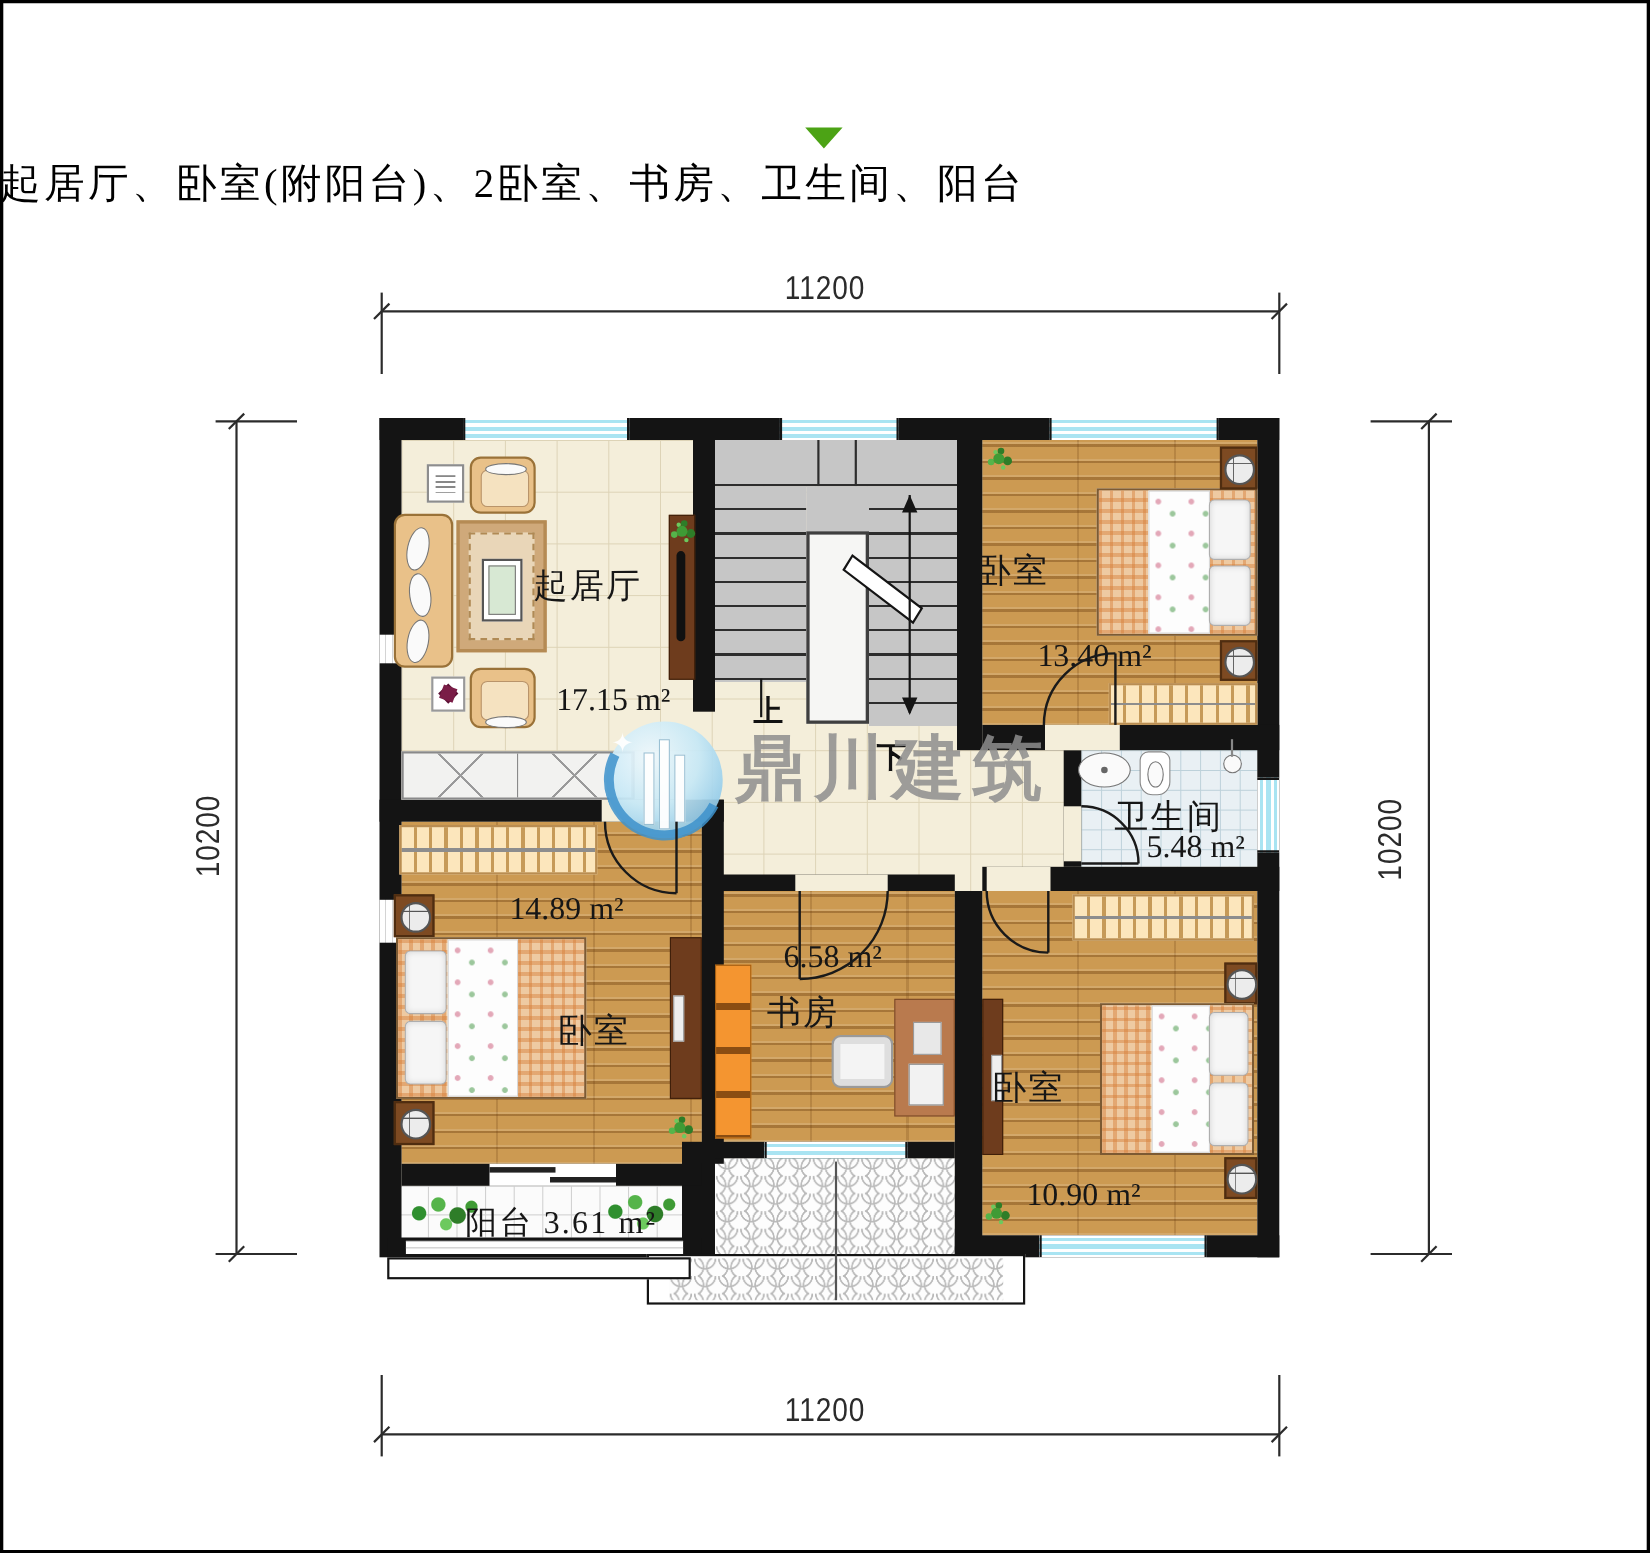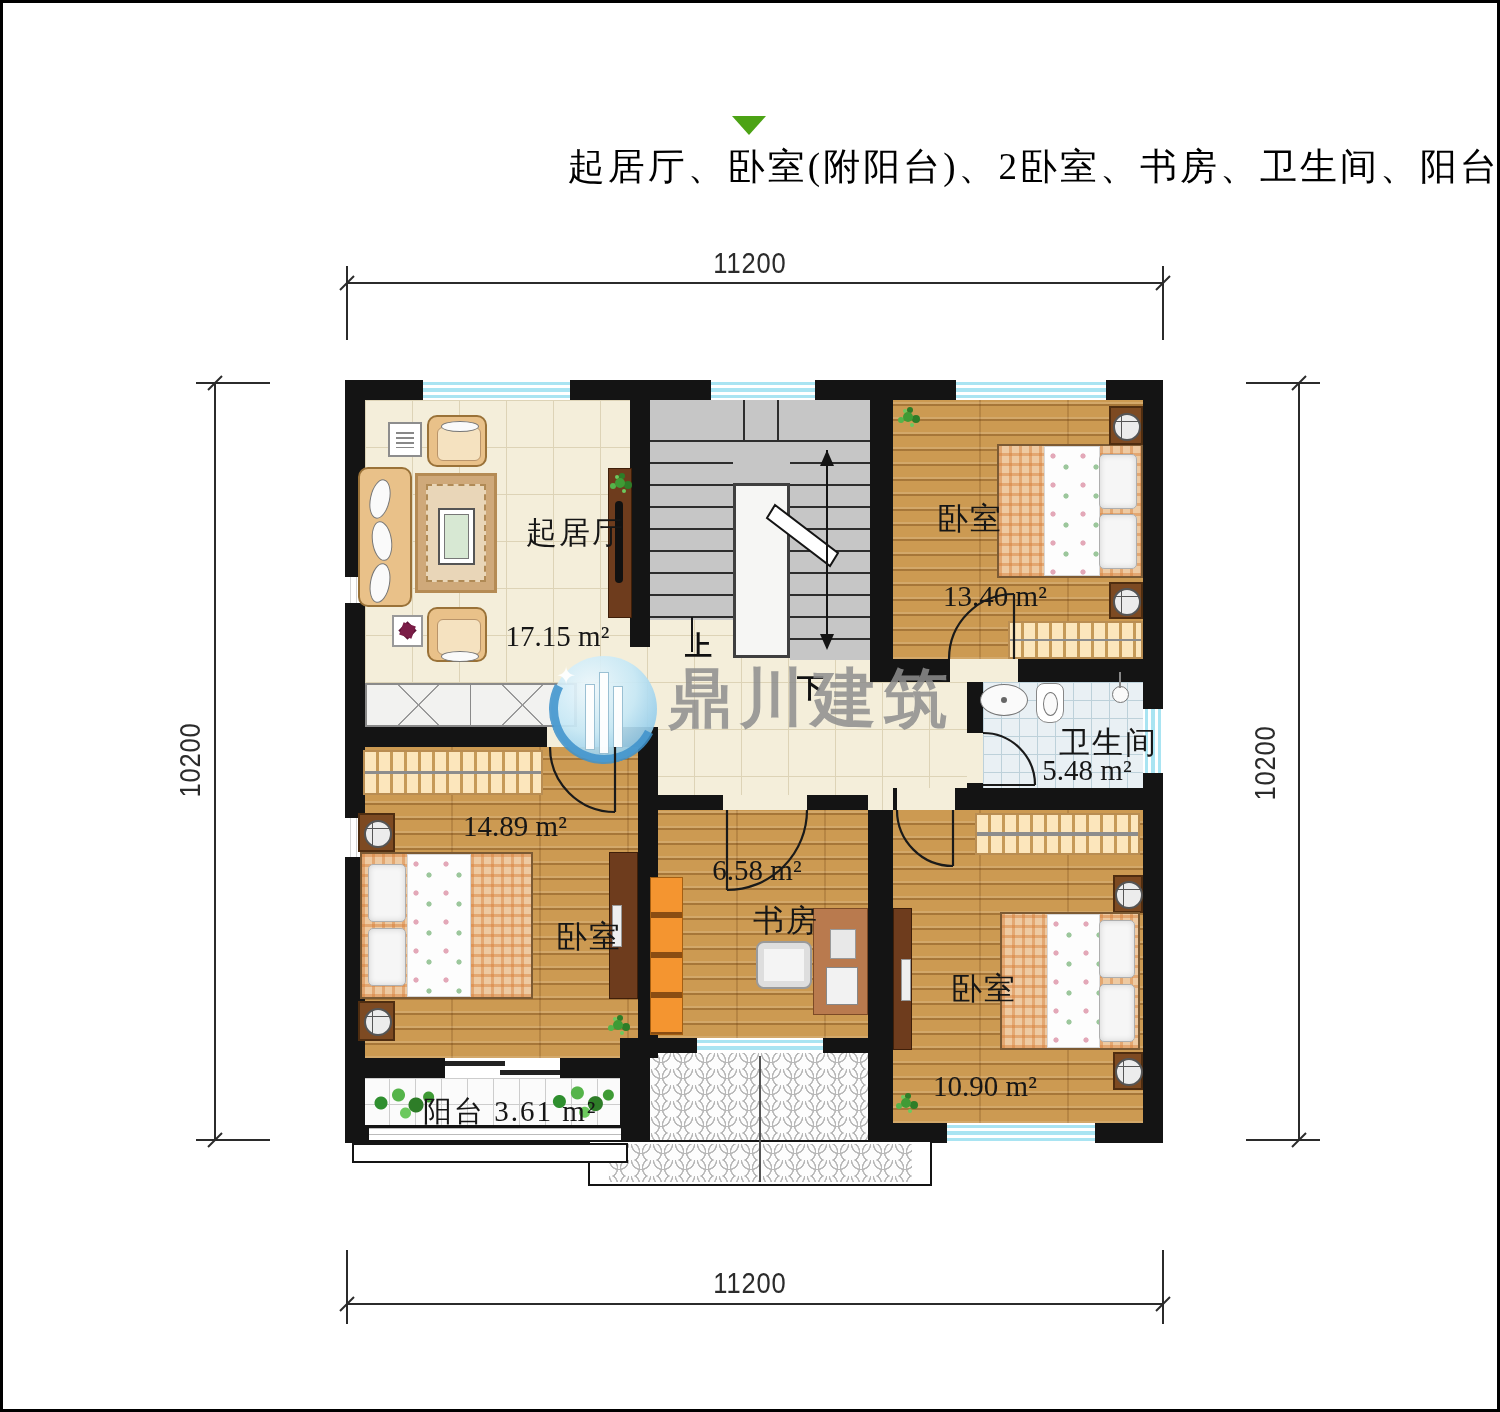--- a/index.html
+++ b/index.html
@@ -6,21 +6,21 @@
   #page{position:relative;width:1500px;height:1412px;background:#fff;margin:0 auto;
         box-shadow:inset 0 0 0 3px #000;overflow:hidden;
         font-family:"Liberation Sans",sans-serif;}
   .abs{position:absolute;}
   
   .banner{left:25px;top:28px;width:1450px;height:88px;background:var(--banner_green,#4ca315);}
   .banner-title{width:100%;text-align:center;line-height:88px;color:#fff;font-size:46px;
                 font-weight:bold;letter-spacing:10px;}
   .banner-tri{left:732px;top:116px;width:0;height:0;border-left:17px solid transparent;
               border-right:17px solid transparent;border-top:19px solid var(--banner_green,#4ca315);}
-  .subtitle{left:0;top:142px;width:100%;text-align:right;font-size:37px;color:#000;
+  .subtitle{left:0;top:142px;width:100%;text-align:left;font-size:37px;color:#000;
             font-family:"Liberation Serif",serif;letter-spacing:3px;}
   
   .dim{font-size:30px;color:#2b2b2b;text-align:center;letter-spacing:1px;
        font-family:"Liberation Sans",sans-serif;transform:scaleX(.85);}
   .dim.vert-l{transform:rotate(-90deg) scaleX(.85);}
   .dim.vert-r{transform:rotate(-90deg) scaleX(.85);}
   
   #plan{left:345px;top:380px;width:818px;height:763px;}
   .wall{background:var(--wall,#141414);}
   .tile-cream{background-color:#f4eeda;
@@ -79,21 +79,21 @@
   .bedbase{background:#f3ead9;border:2px solid #7c5a33;box-sizing:border-box;}
   .ns{background:#7d4a22;border:2px solid #4f2d10;box-sizing:border-box;}
   .knob{position:absolute;left:50%;top:50%;width:24px;height:24px;margin:-13px 0 0 -13px;
         border-radius:50%;background:#ececec;border:2px solid #555;
         background-image:linear-gradient(#555 1px,transparent 1px),linear-gradient(90deg,#555 1px,transparent 1px);
         background-size:100% 50%,50% 100%;background-repeat:no-repeat;background-position:0 50%,50% 0;}
   .tvcab{background:#6e3c1d;border:1px solid #3f1f09;box-sizing:border-box;}
   .armchair{background:#e9c189;border:2px solid #9a7238;border-radius:10px;box-sizing:border-box;}
   .cushion{position:absolute;background:#f5e2c0;border:1px solid #b9946a;border-radius:6px;}
   .ell{background:#fafafa;border:1px solid #777;border-radius:50%;}
-  .rlabel{font-family:"Liberation Serif",serif;font-size:31px;color:#161616;text-align:right;
+  .rlabel{font-family:"Liberation Serif",serif;font-size:31px;color:#161616;text-align:left;
           letter-spacing:2px;white-space:nowrap;}
   .rarea{font-family:"Liberation Serif",serif;font-size:29px;color:#161616;text-align:center;
          white-space:nowrap;}
   .updown{font-family:"Liberation Serif",serif;font-size:27px;color:#111;font-weight:bold;}
   .plantdot{width:10px;height:10px;border-radius:50%;background:#3f9b35;
     box-shadow:8px 2px 0 -1px #2e7d28,-7px 3px 0 -2px #55b44a,2px -7px 0 -2px #2e7d28,
                -3px -6px 0 -3px #6cc95e,4px 8px 0 -3px #6cc95e;}
   .balplant{background:
      radial-gradient(circle at 20% 50%,#2f8f2f 6px,transparent 7px),
      radial-gradient(circle at 45% 30%,#55b44a 6px,transparent 7px),

